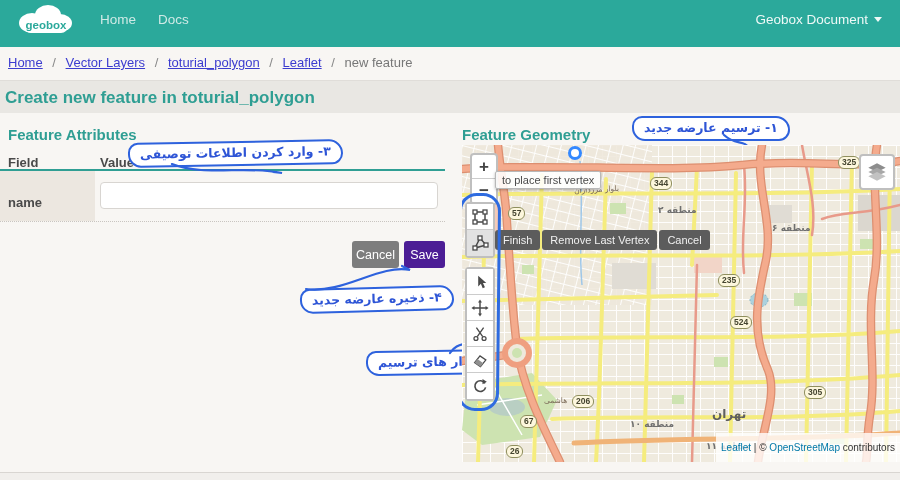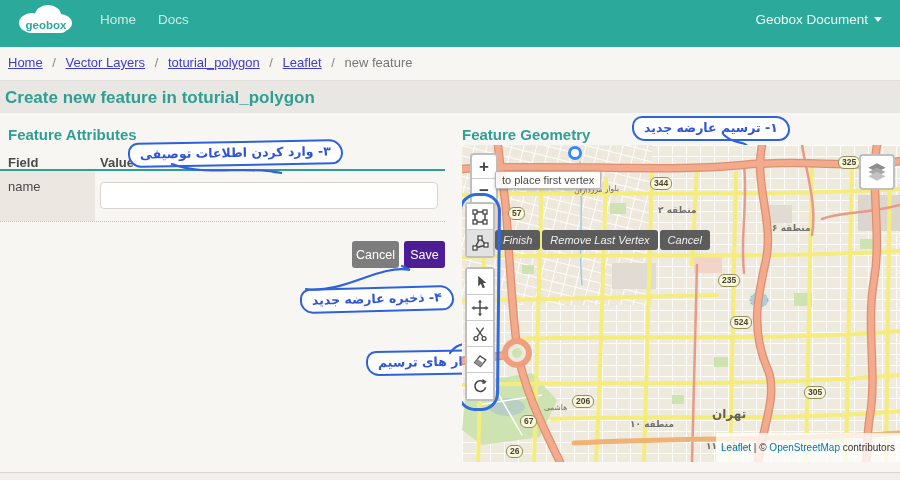--- a/index.html
+++ b/index.html
@@ -29,21 +29,21 @@
     position:absolute; left:0; top:80px; width:900px; height:33px;
     background:#e9e7e3; border-top:1px solid #e0ddd9;
   }
   .title-band h1 { font-size:17px; font-weight:bold; color:#2f9e93; line-height:33px; padding-left:5px; }
 
   
   .panel-heading { position:absolute; font-size:15px; font-weight:bold; color:#2f9e93; }
   .col-head { position:absolute; font-size:13px; font-weight:bold; color:#4a4a4a; }
   .divider-teal { position:absolute; left:0; top:169px; width:445px; height:2px; background:#2f9e93; }
   .field-cell { position:absolute; left:0; top:171px; width:95px; height:50px; background:#ece7e0; }
-  .field-name { font-size:13px; font-weight:normal; color:#4a4a4a; padding:8px 0 0 8px; display:block; }
+  .field-name { font-size:13px; font-weight:bold; color:#4a4a4a; padding:24px 0 0 8px; display:block; }
   .value-input {
     position:absolute; left:100px; top:182px; width:338px; height:27px;
     border:1px solid #d8d5d1; border-radius:4px; background:#fff; padding:0 8px; font-size:13px;
   }
   .row-dotted { position:absolute; left:0; top:221px; width:445px; border-bottom:1px dotted #c9c5c0; }
   .btn { position:absolute; top:241px; height:27px; border:none; border-radius:3px; color:#fff; font-size:12.5px; cursor:pointer; font-family:"Liberation Sans",sans-serif; }
   .btn-cancel { left:352px; width:47px; background:#7d7d7d; }
   .btn-save  { left:404px; width:41px; background:#4c1d95; }
 
   
@@ -91,21 +91,21 @@
     border:1px solid #b8b8b8; border-radius:2px; padding:2px 6px; font-size:11px; color:#4a4a4a;
     box-shadow:0 1px 3px rgba(0,0,0,0.3); white-space:nowrap;
   }
   .vertex-marker {
     position:absolute; left:106px; top:1px; width:14px; height:14px; border-radius:50%;
     background:#fff; border:3px solid #3388ff;
   }
   .action-bar { position:absolute; left:33px; top:85px; display:flex; gap:2px; }
   .action-btn {
     background:#5c5c5c; color:#f0f0f0; font-size:11px; padding:4px 8px; border-radius:3px;
-    cursor:pointer; white-space:nowrap;font-style:italic;
+    cursor:pointer; white-space:nowrap;
   }
   .layers-ctrl { left:397px; top:9px; width:36px; height:36px; display:flex; align-items:center; justify-content:center; cursor:pointer; }
 
   .attribution {
     position:absolute; right:0; bottom:0; background:rgba(255,255,255,0.78);
     font-size:10px; color:#333; padding:9px 5px; white-space:nowrap;
   }
   .attribution a { color:#0078a8; text-decoration:none; cursor:pointer; }
 
   
@@ -274,21 +274,21 @@
     <span class="shield" style="left:110px; top:250px;">206</span>
     <span class="shield" style="left:58px;  top:270px;">67</span>
     <span class="shield" style="left:44px;  top:300px;">26</span>
     <span class="shield" style="left:342px; top:241px;">305</span>
 
     <span class="map-label district fa" style="left:310px; top:78px;">منطقه ۶</span>
     <span class="map-label district fa" style="left:196px; top:60px;text-align:center;">منطقه ۲</span>
     <span class="map-label district fa" style="left:168px; top:274px;">منطقه ۱۰</span>
     <span class="map-label district fa" style="left:244px; top:296px;">منطقه ۱۱</span>
     <span class="map-label big fa" style="left:250px; top:262px;">تهران</span>
-    <span class="map-label fa" style="left:82px;  top:258px;text-align:right;">هاشمی</span>
+    <span class="map-label fa" style="left:82px;  top:251px;text-align:right;">هاشمی</span>
     <span class="map-label fa" style="left:112px; top:40px; transform:rotate(-3deg);">بلوار مرزداران</span>
 
     <div class="lf-ctrl zoom-ctrl">
       <span class="zoom-btn">+</span>
       <span class="zoom-btn">−</span>
     </div>
 
     <div class="draw-tooltip">to place first vertex</div>
     <div class="vertex-marker"></div>
 

